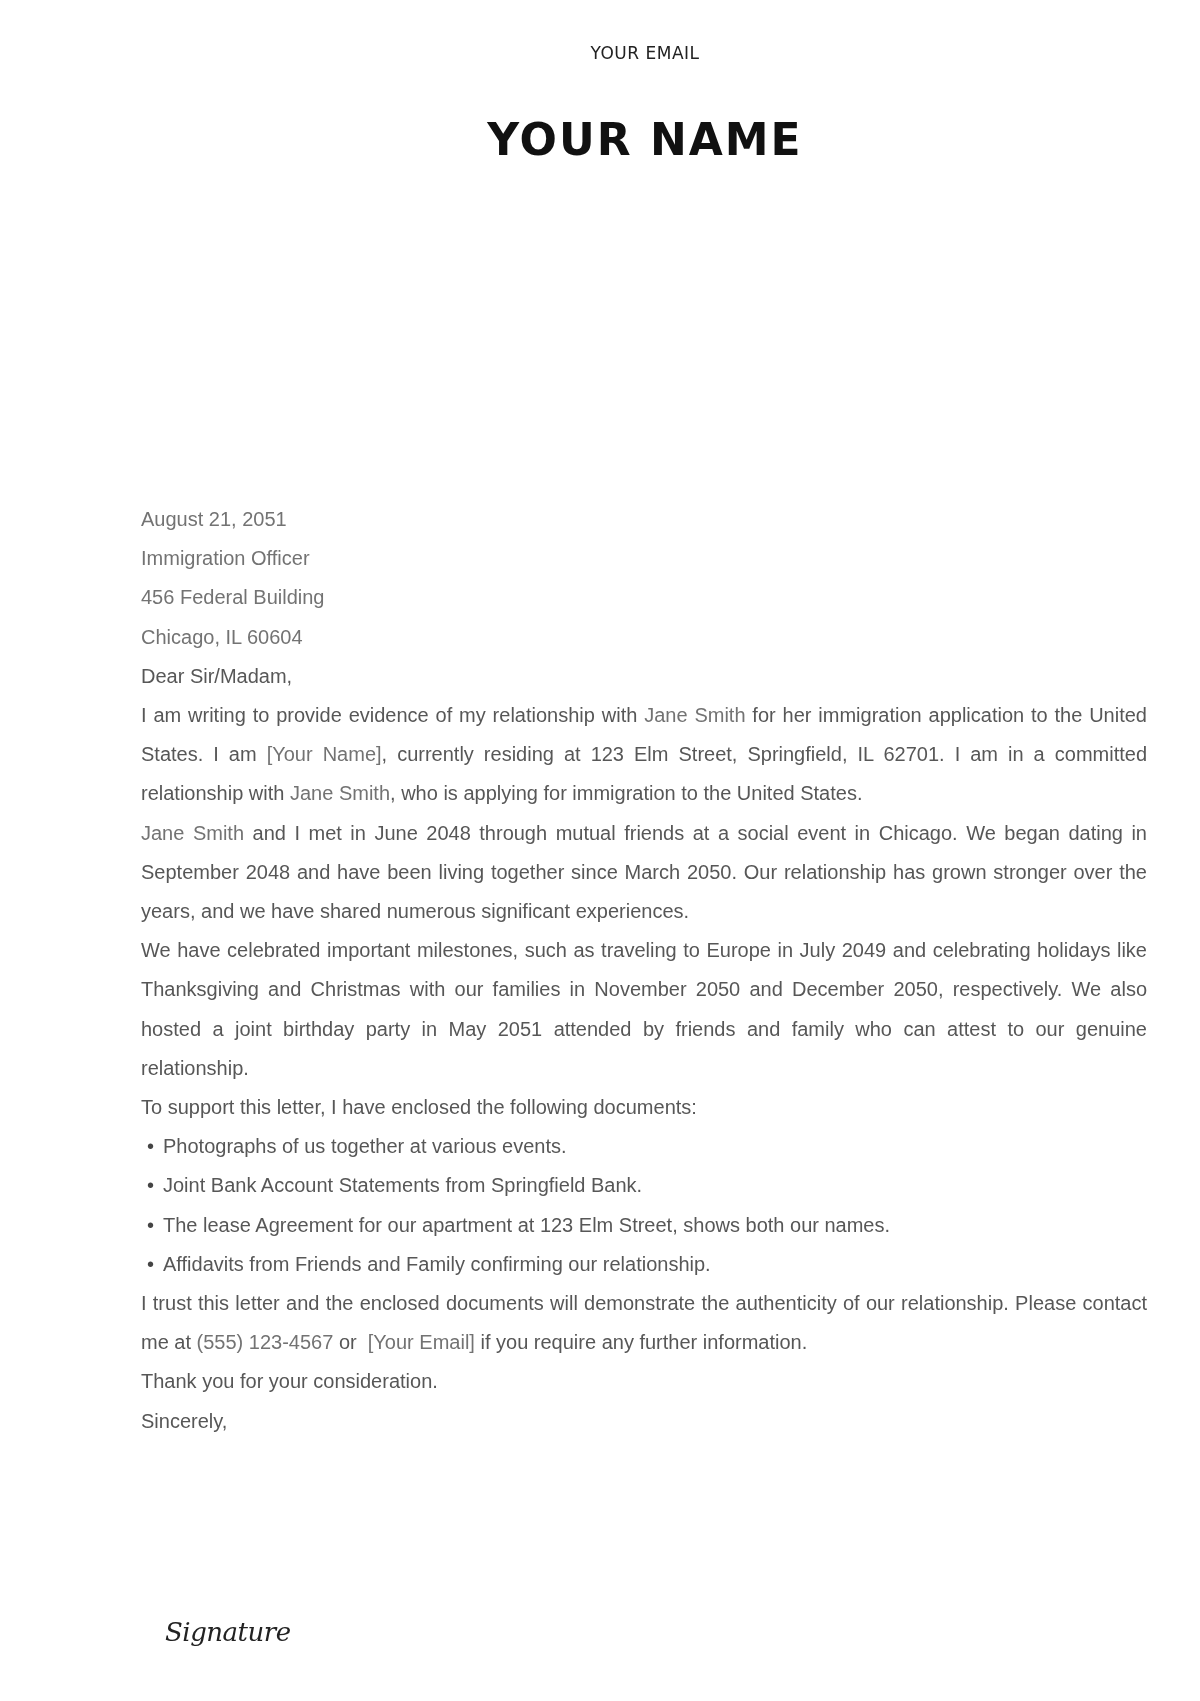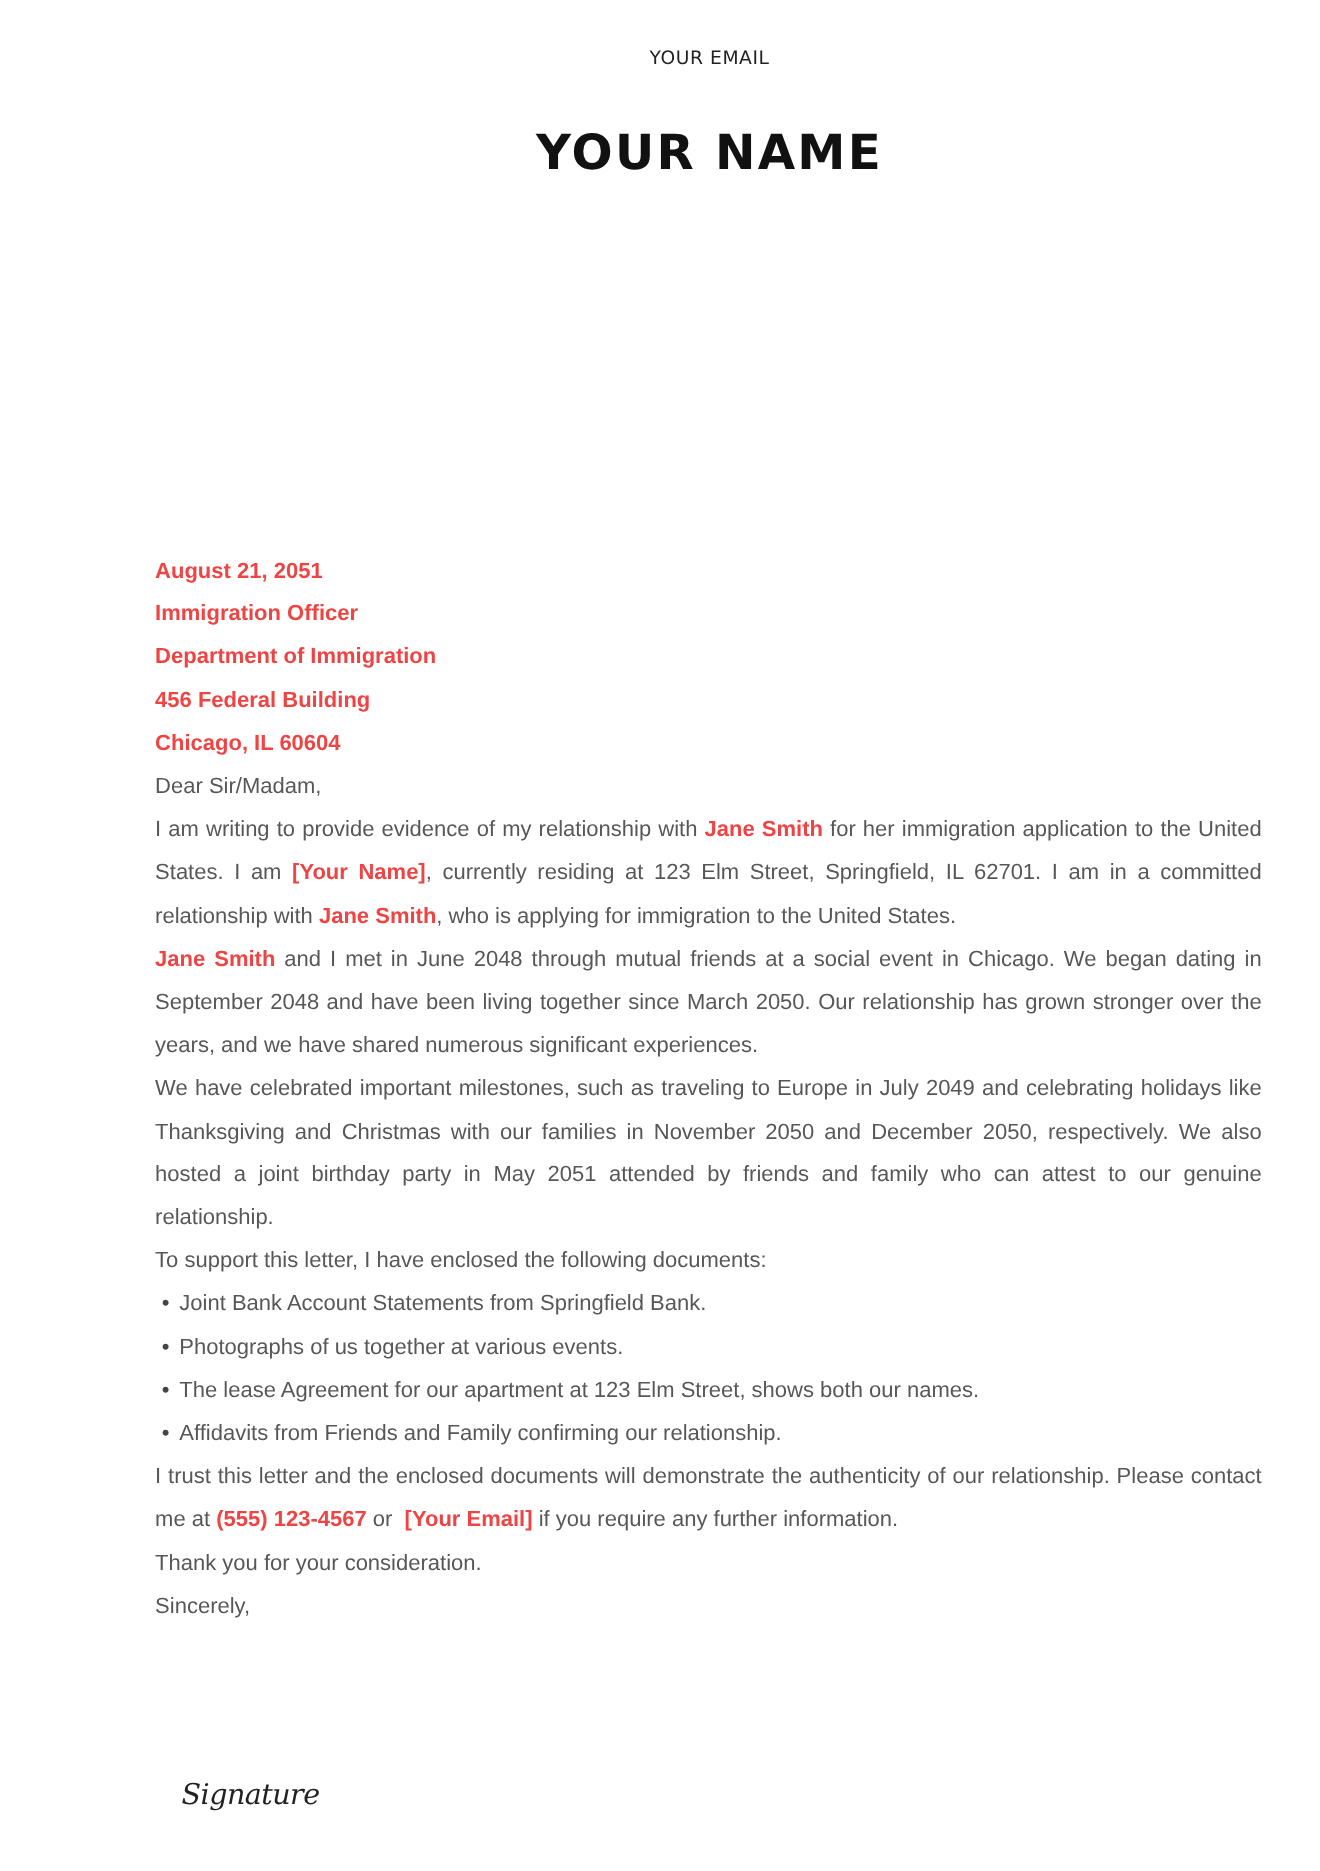--- a/index.html
+++ b/index.html
@@ -61,21 +61,21 @@
     .body {
       position: absolute;
       top: 500px;
       left: 96px;
       width: 1006px;
       font-size: 20px;
       line-height: 39.2px;
       color: #575757;
     }
     .line { margin: 0; }
-    .bold { font-weight: 700; color: #ef4444; }
+    .bold { font-weight: 400; color: #737373; }
     .just { text-align: justify; }
     p { margin: 0; }
     ul.docs {
       list-style: none;
       margin: 0;
       padding: 0 0 0 6px;
     }
     ul.docs li::before {
       content: "\2022";
       display: inline-block;
@@ -98,36 +98,35 @@
 
 <div class="page">
 
   <div class="header-email">YOUR EMAIL</div>
   <div class="header-name">YOUR NAME</div>
 
 
   <div class="body">
     <p class="line bold">August 21, 2051</p>
     <p class="line bold">Immigration Officer</p>
-    <p class="line bold">Department of Immigration</p>
     <p class="line bold">456 Federal Building</p>
     <p class="line bold">Chicago, IL 60604</p>
     <p class="line">Dear Sir/Madam,</p>
 
     <p class="just"><span>I am writing to provide evidence of my relationship with </span><span class="bold">Jane Smith</span><span> for her immigration application to the United States. I am </span><span class="bold">[Your Name]</span><span>, currently residing at 123 Elm Street, Springfield, IL 62701. I am in a committed relationship with </span><span class="bold">Jane Smith</span><span>, who is applying for immigration to the United States.</span></p>
 
     <p class="just"><span class="bold">Jane Smith</span><span> and I met in June 2048 through mutual friends at a social event in Chicago. We began dating in September 2048 and have been living together since March 2050. Our relationship has grown stronger over the years, and we have shared numerous significant experiences.</span></p>
 
     <p class="just">We have celebrated important milestones, such as traveling to Europe in July 2049 and celebrating holidays like Thanksgiving and Christmas with our families in November 2050 and December 2050, respectively. We also hosted a joint birthday party in May 2051 attended by friends and family who can attest to our genuine relationship.</p>
 
     <p class="line">To support this letter, I have enclosed the following documents:</p>
 
     <ul class="docs">
+      <li>Photographs of us together at various events.</li>
       <li>Joint Bank Account Statements from Springfield Bank.</li>
-      <li>Photographs of us together at various events.</li>
       <li>The lease Agreement for our apartment at 123 Elm Street, shows both our names.</li>
       <li>Affidavits from Friends and Family confirming our relationship.</li>
     </ul>
 
     <p class="just"><span>I trust this letter and the enclosed documents will demonstrate the authenticity of our relationship. Please contact me at </span><span class="bold">(555) 123-4567</span><span style="white-space:pre"> or  </span><span class="bold">[Your Email]</span><span> if you require any further information.</span></p>
 
     <p class="line">Thank you for your consideration.</p>
     <p class="line">Sincerely,</p>
   </div>
 

